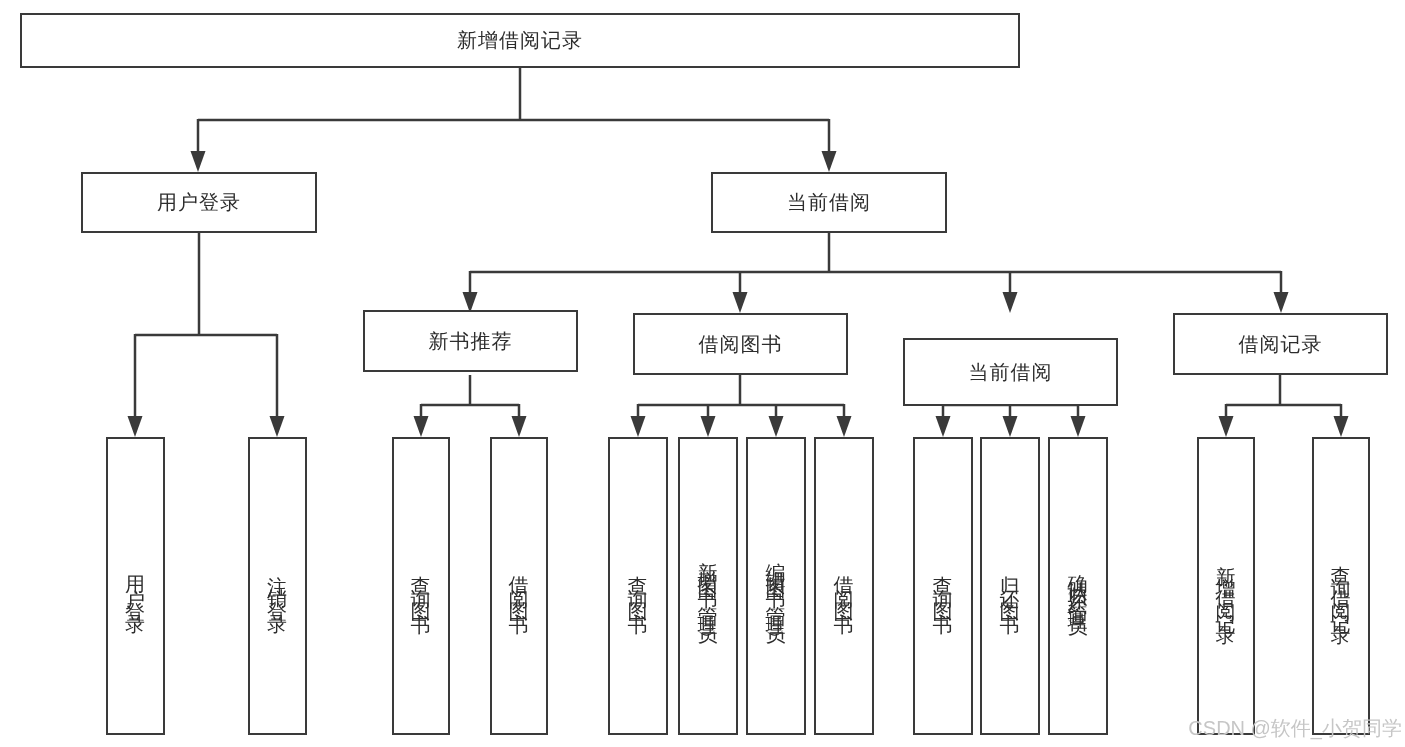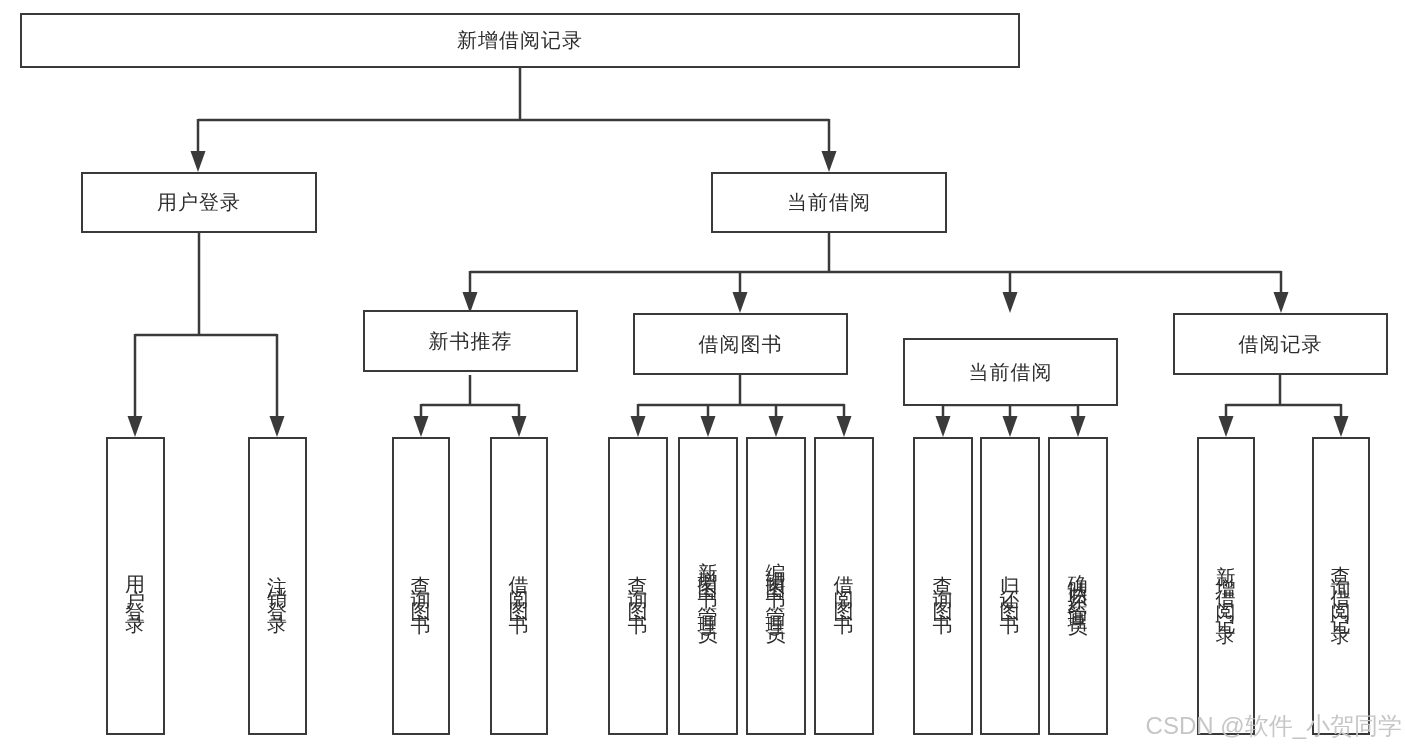--- a/index.html
+++ b/index.html
@@ -46,21 +46,21 @@
     color: #2d2d2d;
     line-height: 1;
   }
   .leaf .vlabel.sp6 { letter-spacing: 12px; }
   .leaf .vlabel.sp8 { letter-spacing: 9px; }
   .leaf .vlabel.sp9 { letter-spacing: 6px; }
   #watermark {
     position: absolute;
     right: 3px;
     bottom: 5px;
-    font-size: 24px;
+    font-size: 20px;
     color: #c6c6c6;
     z-index: 3;
     white-space: nowrap;
   }
 </style>
 </head>
 <body>
 
 <div id="canvas">
 

